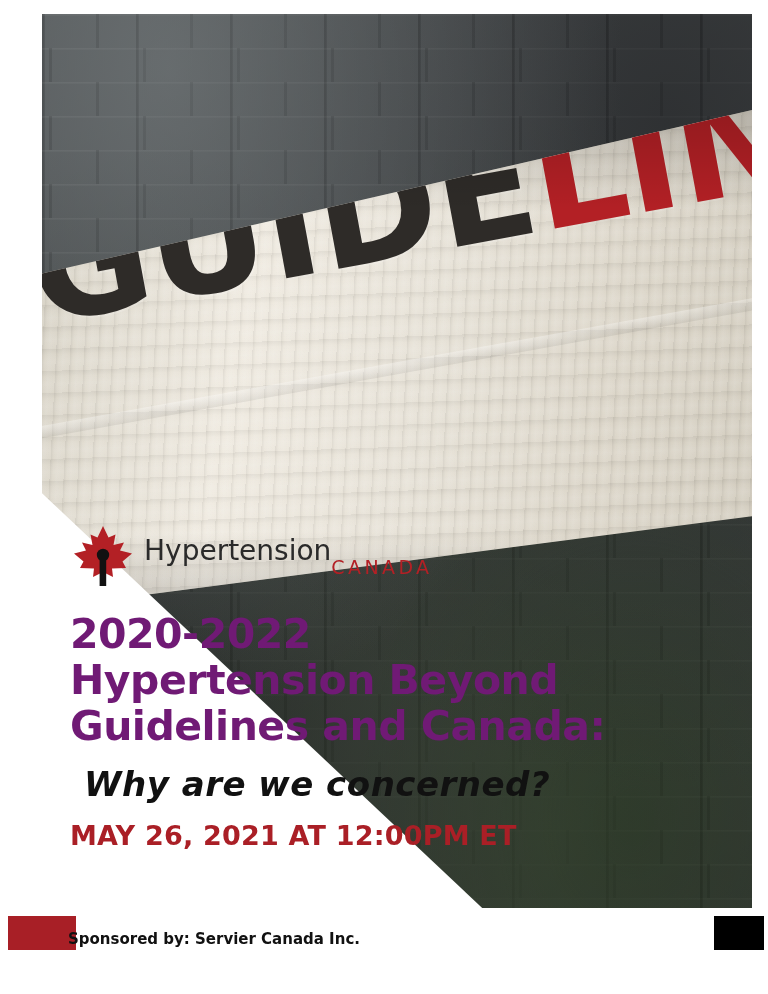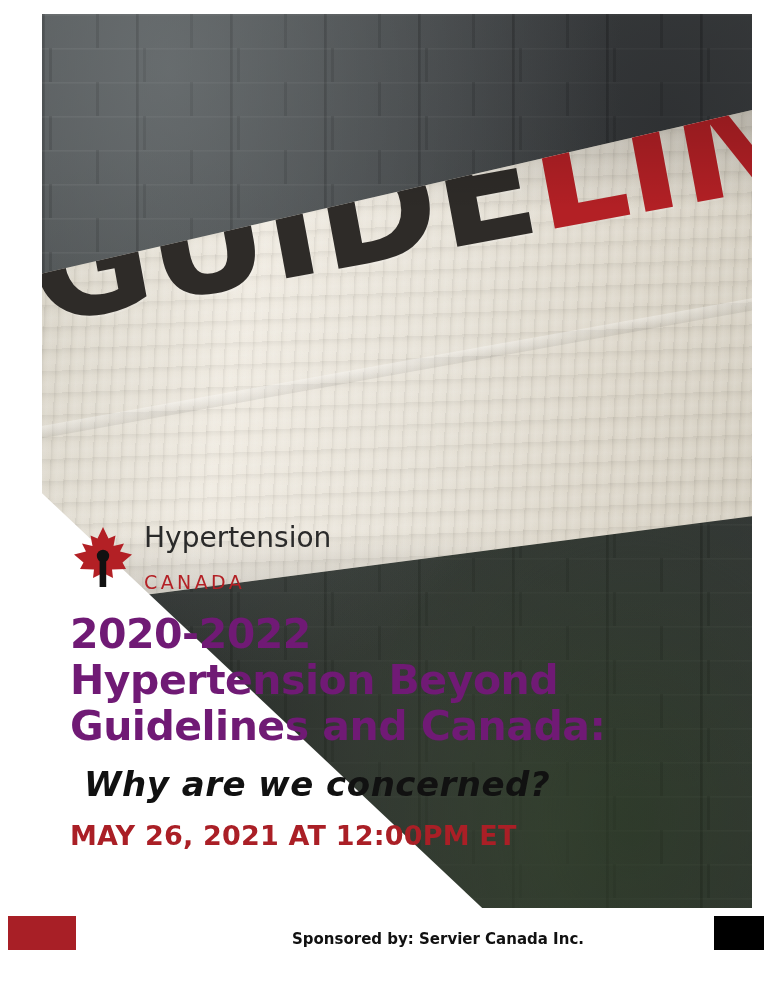--- a/index.html
+++ b/index.html
@@ -197,21 +197,21 @@
     gap: 10px;
   }
   .maple {
     position: relative;
     width: 62px;
     height: 66px;
   }
   .maple svg { display: block; }
   .logo-words {
     display: flex;
-    flex-direction: column;
+    flex-direction: row;
     justify-content: space-between;
     line-height: 1;
   }
   .logo-top {
     font-size: 28px;
     font-weight: 400;
     color: #2a2a2a;
     letter-spacing: 0px;
     font-family: "DejaVu Sans", sans-serif;
   }
@@ -272,26 +272,26 @@
     top: 916px;
     width: 50px;
     height: 34px;
     background: #000000;
   }
   .sponsor {
     position: absolute;
     left: 0;
     right: 0;
     top: 930px;
-    text-align: center;
+    text-align: left;
     font-family: "DejaVu Sans", sans-serif;
     font-weight: 700;
     font-size: 15px;
     color: #111111;
-    padding-left: 108px;
+    padding-left: 68px;
   }
 </style>
 </head>
 <body>
 
 <div class="hero">
   <div class="brick-wall">
     <div class="brick-rows">
       <i style="top:0px;"></i>
         <i style="top:34px;left:-87px;"></i>

